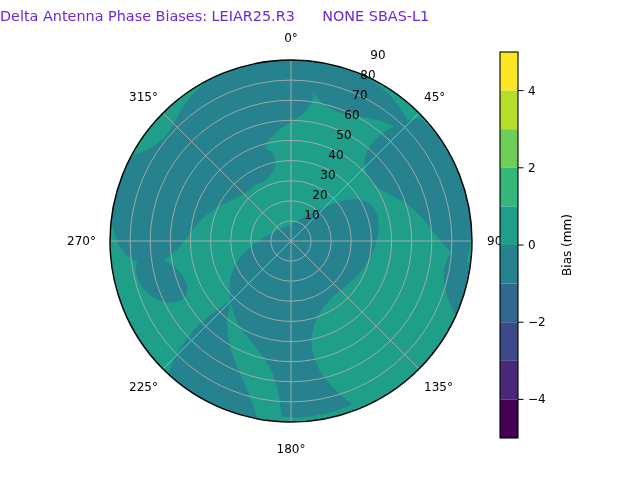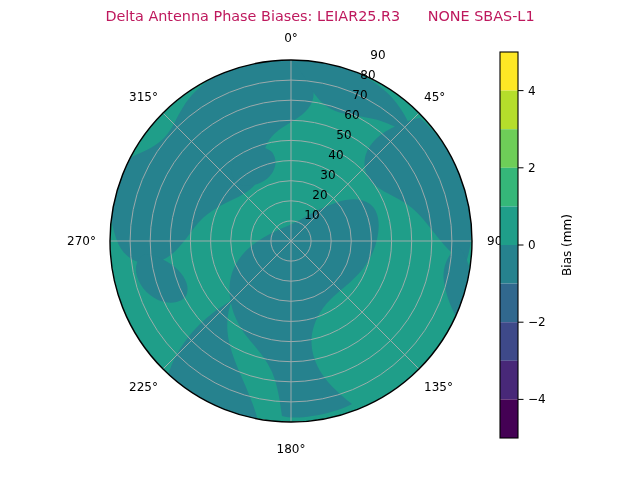--- a/index.html
+++ b/index.html
@@ -18,23 +18,22 @@
     position: absolute;
     left: 0; top: 0;
     width: 640px;
     height: 480px;
   }
   .fig-title {
     position: absolute;
     left: 0;
     top: 8px;
     width: 640px;
-    text-align: center;
     font-size: 14.4px;
-    color: #be185d;
+    color: #6d28d9;
     white-space: pre;
     letter-spacing: 0px;
   }
   .axes-label, .tick-label {
     font-size: 12px;
     fill: #000000;
   }
   .cbar-label {
     font-size: 12px;
     fill: #000000;

